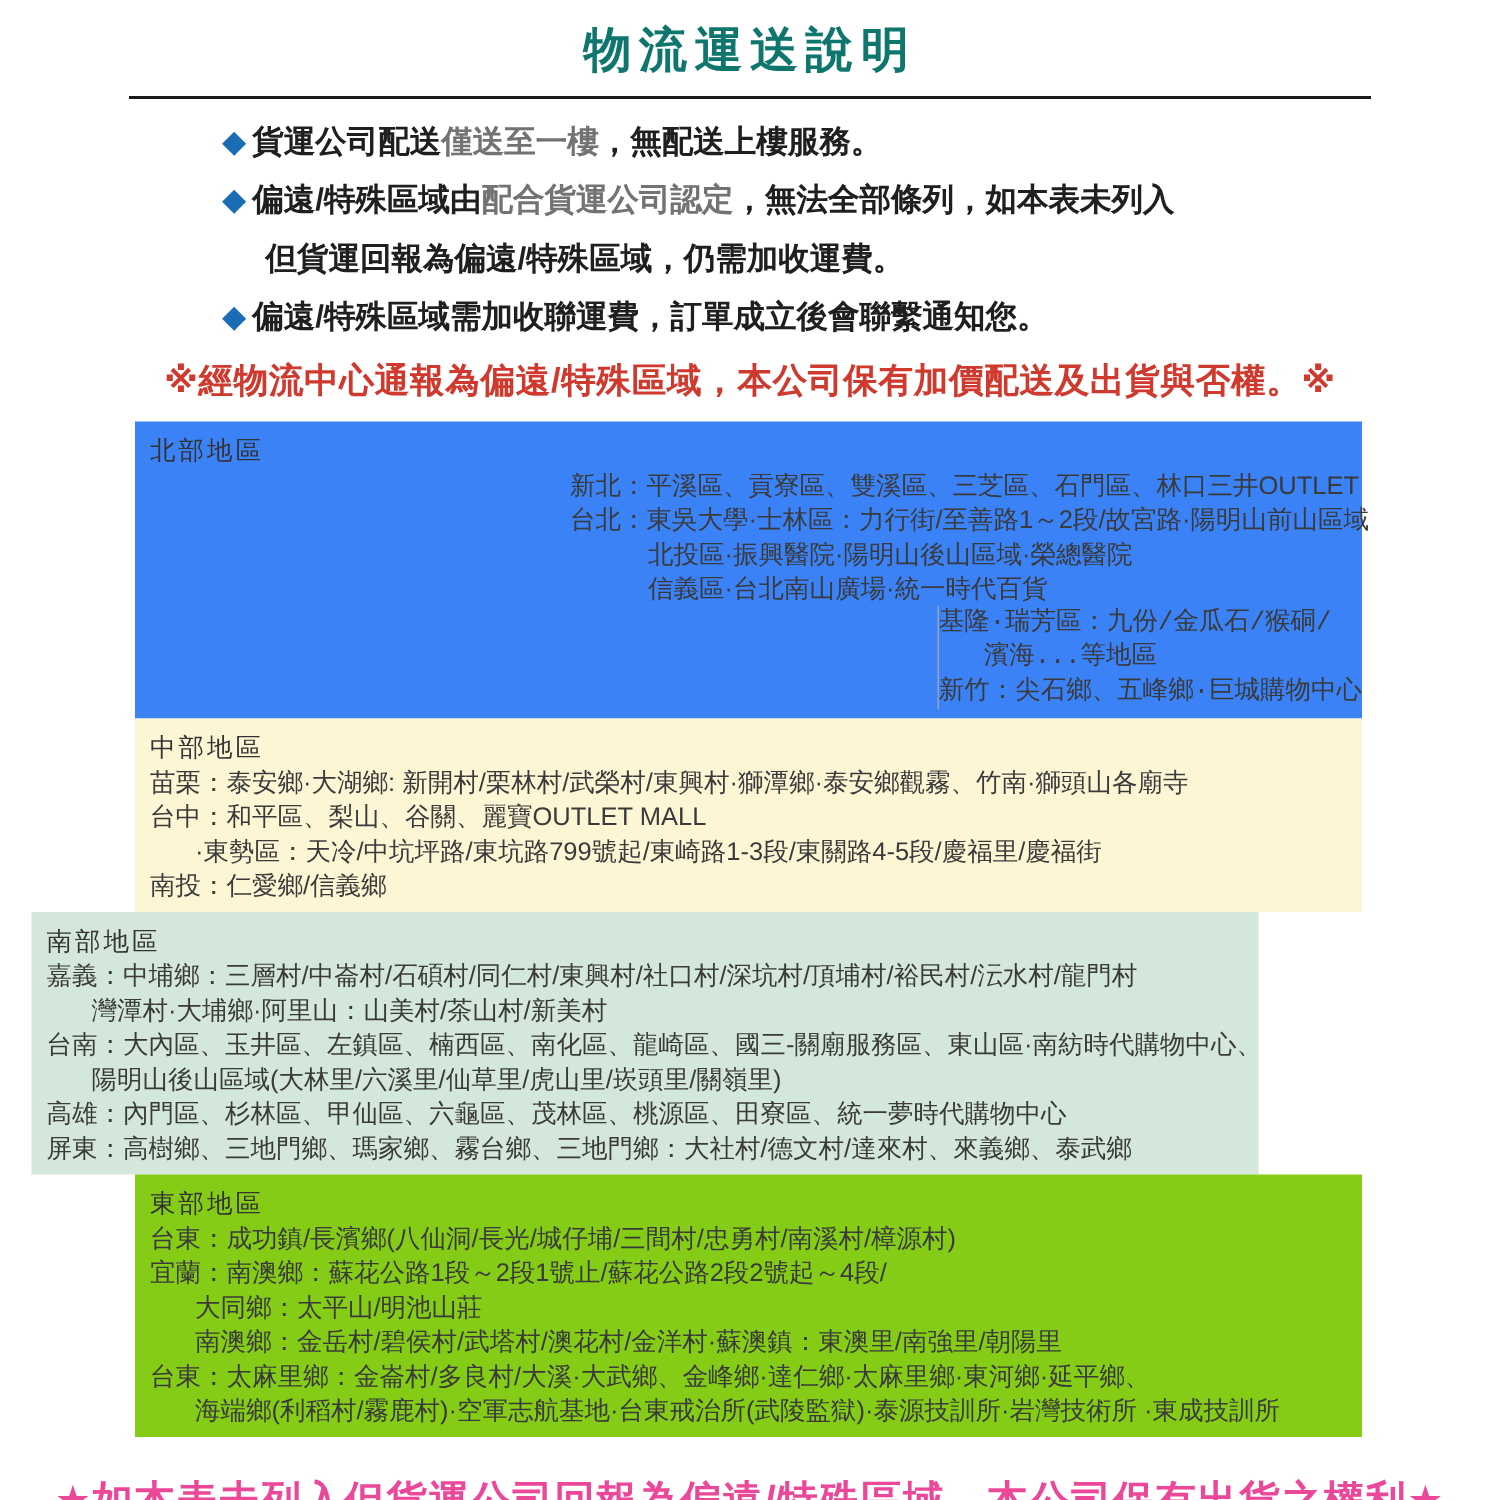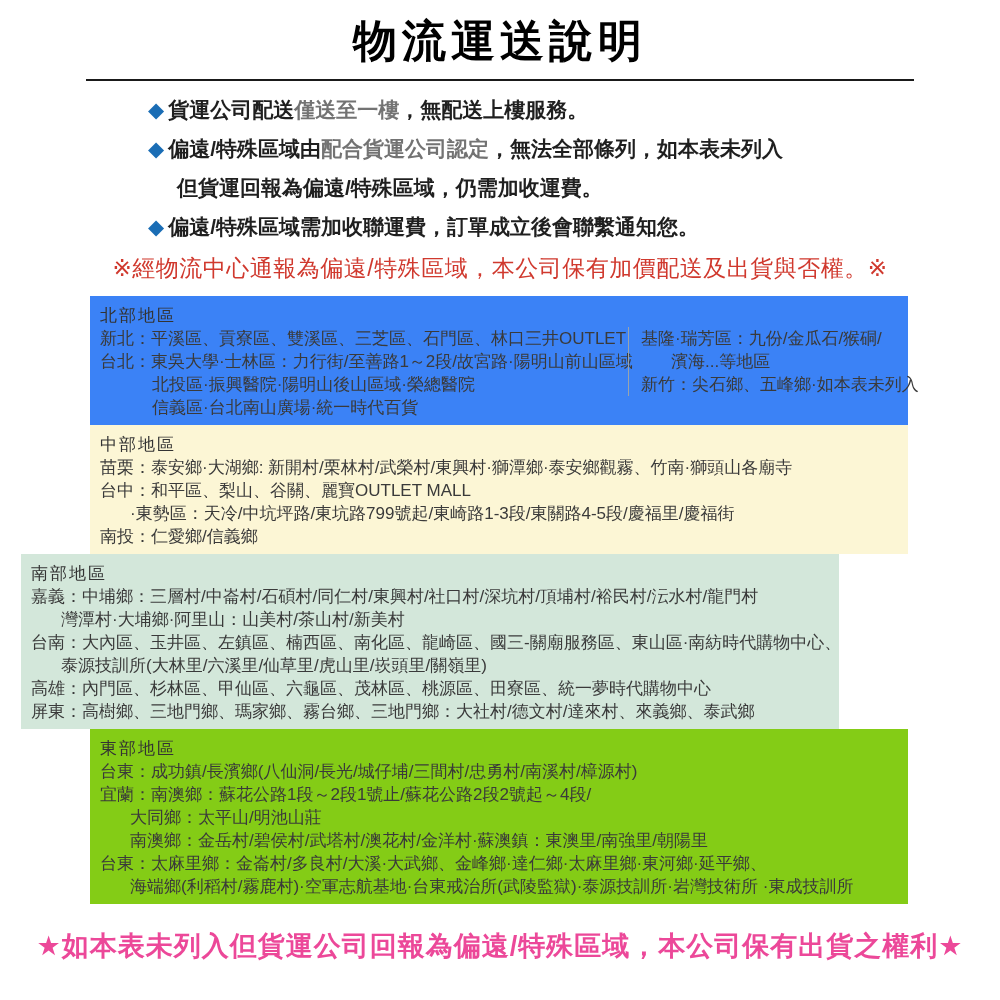--- a/index.html
+++ b/index.html
@@ -5,58 +5,58 @@
   html,body{margin:0;padding:0;background:#ffffff;}
   body{
     width:1000px;height:1000px;overflow:hidden;
     font-family:"Liberation Sans","DejaVu Sans",sans-serif;
     -webkit-font-smoothing:antialiased;
   }
   .page{position:relative;width:1000px;height:1000px;}
 
   .title{
     margin:12px 0 0;text-align:center;
-    font-size:44px;font-weight:900;letter-spacing:5px;color:#000000;
+    font-size:32px;font-weight:900;letter-spacing:5px;color:#0f766e;
   }
   .title-rule{
     width:828px;margin:8px auto 0;
     border-top:2px solid #1a1a1a;height:0;
   }
 
   .bullets{margin:16px 0 0 148px;font-size:21px;font-weight:700;color:#1f1f1f;}
   .bullet{display:flex;align-items:flex-start;margin-bottom:13px;}
   .diamond{color:#1a6db5;margin-right:4px;font-size:21px;line-height:26px;}
   .btext{line-height:26px;}
   .cont{padding-left:29px;margin-bottom:13px;line-height:26px;}
   .red{color:#737373;}
 
   .notice{
     text-align:center;margin-top:6px;
-    font-size:23px;font-weight:400;color:#d0392e;letter-spacing:0.5px;
+    font-size:23px;font-weight:700;color:#d0392e;letter-spacing:0.5px;
   }
 
   .boxes{margin-top:12px;}
   .box{
     width:818px;margin-left:90px;box-sizing:border-box;
     padding:8px 0 6px 10px;
     font-size:17px;color:#3a3a3a;
   }
   .box .line{line-height:23px;white-space:nowrap;}
   .box-title{line-height:23px;letter-spacing:2px;color:#333;}
   .ind1{padding-left:52px;}
   .ind2{padding-left:30px;}
 
   .box-north{background:#3b82f6;}
   .box-central{background:#fcf6d5;}
   .box-south{background:#d3e7da;margin-left:21px;}
   .box-east{background:#84cc16;}
 
-  .cols{display:flex;align-items:flex-start;}
+  .cols{display:flex;align-items:flex-end;flex-direction:column;}
   .col-left{width:528px;flex:none;}
-  .col-right{flex:1;border-left:1px solid #98a4ad;padding-left:12px;}
+  .col-right{flex:1;border-left:1px solid #98a4ad;font-family:Liberation Mono, monospace;}
 
   .footer{
     text-align:center;margin-top:24px;
     font-size:27px;font-weight:800;color:#ec4899;letter-spacing:1px;
   }
 </style>
 </head>
 <body>
 
 <div class="page">
@@ -94,39 +94,39 @@
       <div class="cols">
         <div class="col-left">
           <div class="line">新北：平溪區、貢寮區、雙溪區、三芝區、石門區、林口三井OUTLET</div>
           <div class="line">台北：東吳大學·士林區：力行街/至善路1～2段/故宮路·陽明山前山區域</div>
           <div class="line ind1">北投區·振興醫院·陽明山後山區域·榮總醫院</div>
           <div class="line ind1">信義區·台北南山廣場·統一時代百貨</div>
         </div>
         <div class="col-right">
           <div class="line">基隆·瑞芳區：九份/金瓜石/猴硐/</div>
           <div class="line ind2">濱海...等地區</div>
-          <div class="line">新竹：尖石鄉、五峰鄉·如本表未列入</div>
+          <div class="line">新竹：尖石鄉、五峰鄉·巨城購物中心</div>
         </div>
       </div>
     </div>
 
     <div class="box box-central">
       <div class="box-title">中部地區</div>
       <div class="line">苗栗：泰安鄉·大湖鄉: 新開村/栗林村/武榮村/東興村·獅潭鄉·泰安鄉觀霧、竹南·獅頭山各廟寺</div>
       <div class="line">台中：和平區、梨山、谷關、麗寶OUTLET MALL</div>
       <div class="line ind2">·東勢區：天冷/中坑坪路/東坑路799號起/東崎路1-3段/東關路4-5段/慶福里/慶福街</div>
       <div class="line">南投：仁愛鄉/信義鄉</div>
     </div>
 
     <div class="box box-south">
       <div class="box-title">南部地區</div>
       <div class="line">嘉義：中埔鄉：三層村/中崙村/石碩村/同仁村/東興村/社口村/深坑村/頂埔村/裕民村/沄水村/龍門村</div>
       <div class="line ind2">灣潭村·大埔鄉·阿里山：山美村/茶山村/新美村</div>
       <div class="line">台南：大內區、玉井區、左鎮區、楠西區、南化區、龍崎區、國三-關廟服務區、東山區·南紡時代購物中心、</div>
-      <div class="line ind2">泰源技訓所(大林里/六溪里/仙草里/虎山里/崁頭里/關嶺里)</div>
+      <div class="line ind2">陽明山後山區域(大林里/六溪里/仙草里/虎山里/崁頭里/關嶺里)</div>
       <div class="line">高雄：內門區、杉林區、甲仙區、六龜區、茂林區、桃源區、田寮區、統一夢時代購物中心</div>
       <div class="line">屏東：高樹鄉、三地門鄉、瑪家鄉、霧台鄉、三地門鄉：大社村/德文村/達來村、來義鄉、泰武鄉</div>
     </div>
 
     <div class="box box-east">
       <div class="box-title">東部地區</div>
       <div class="line">台東：成功鎮/長濱鄉(八仙洞/長光/城仔埔/三間村/忠勇村/南溪村/樟源村)</div>
       <div class="line">宜蘭：南澳鄉：蘇花公路1段～2段1號止/蘇花公路2段2號起～4段/</div>
       <div class="line ind2">大同鄉：太平山/明池山莊</div>
       <div class="line ind2">南澳鄉：金岳村/碧侯村/武塔村/澳花村/金洋村·蘇澳鎮：東澳里/南強里/朝陽里</div>

